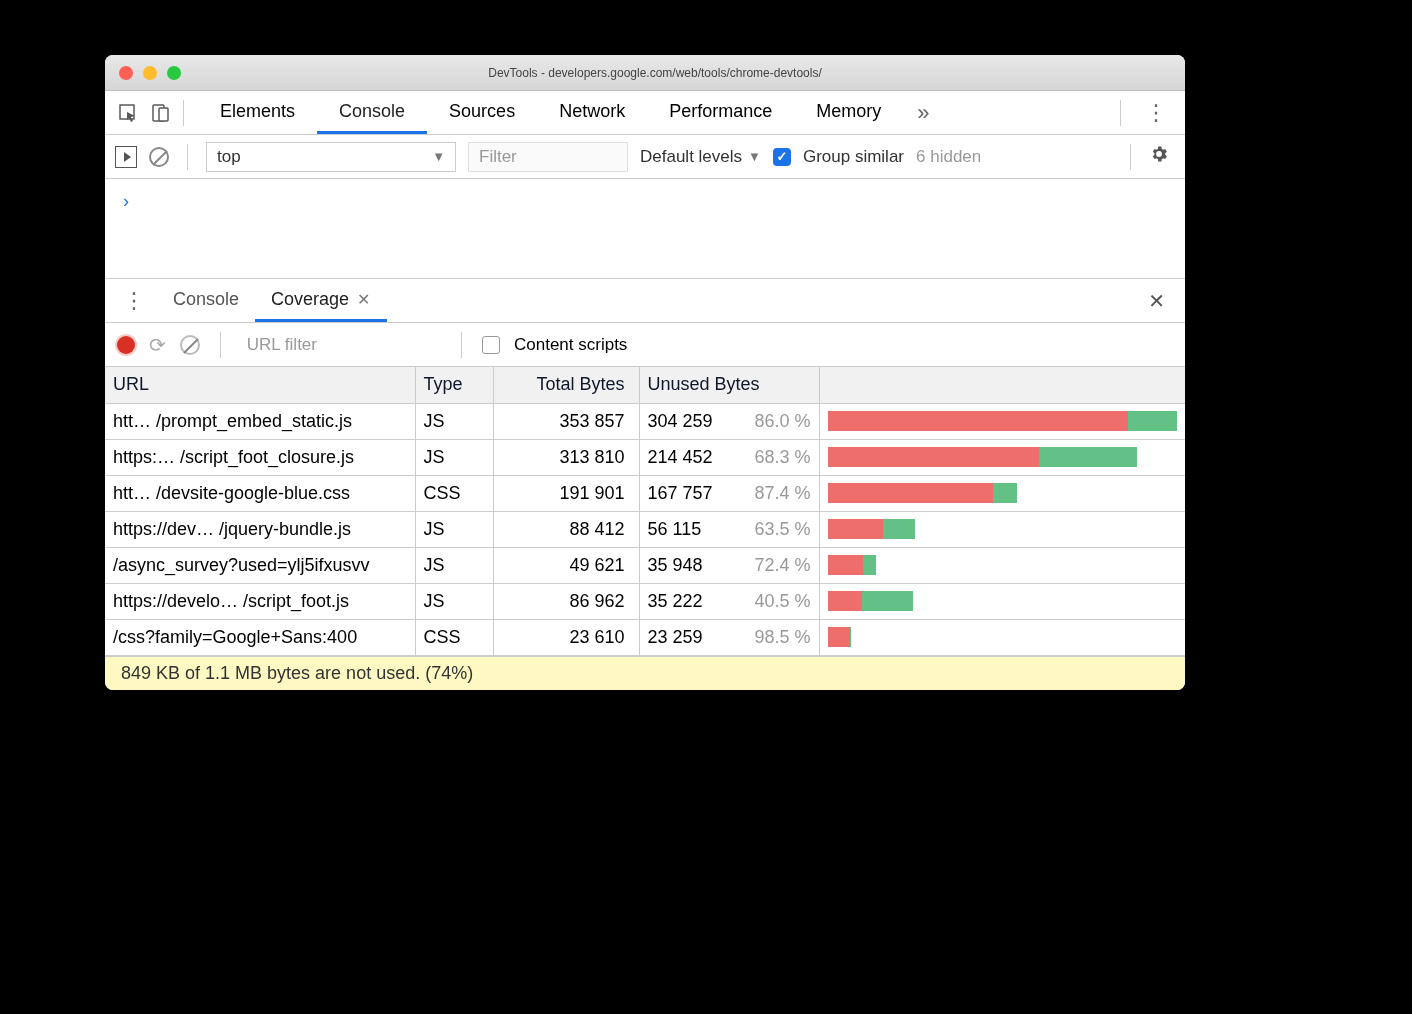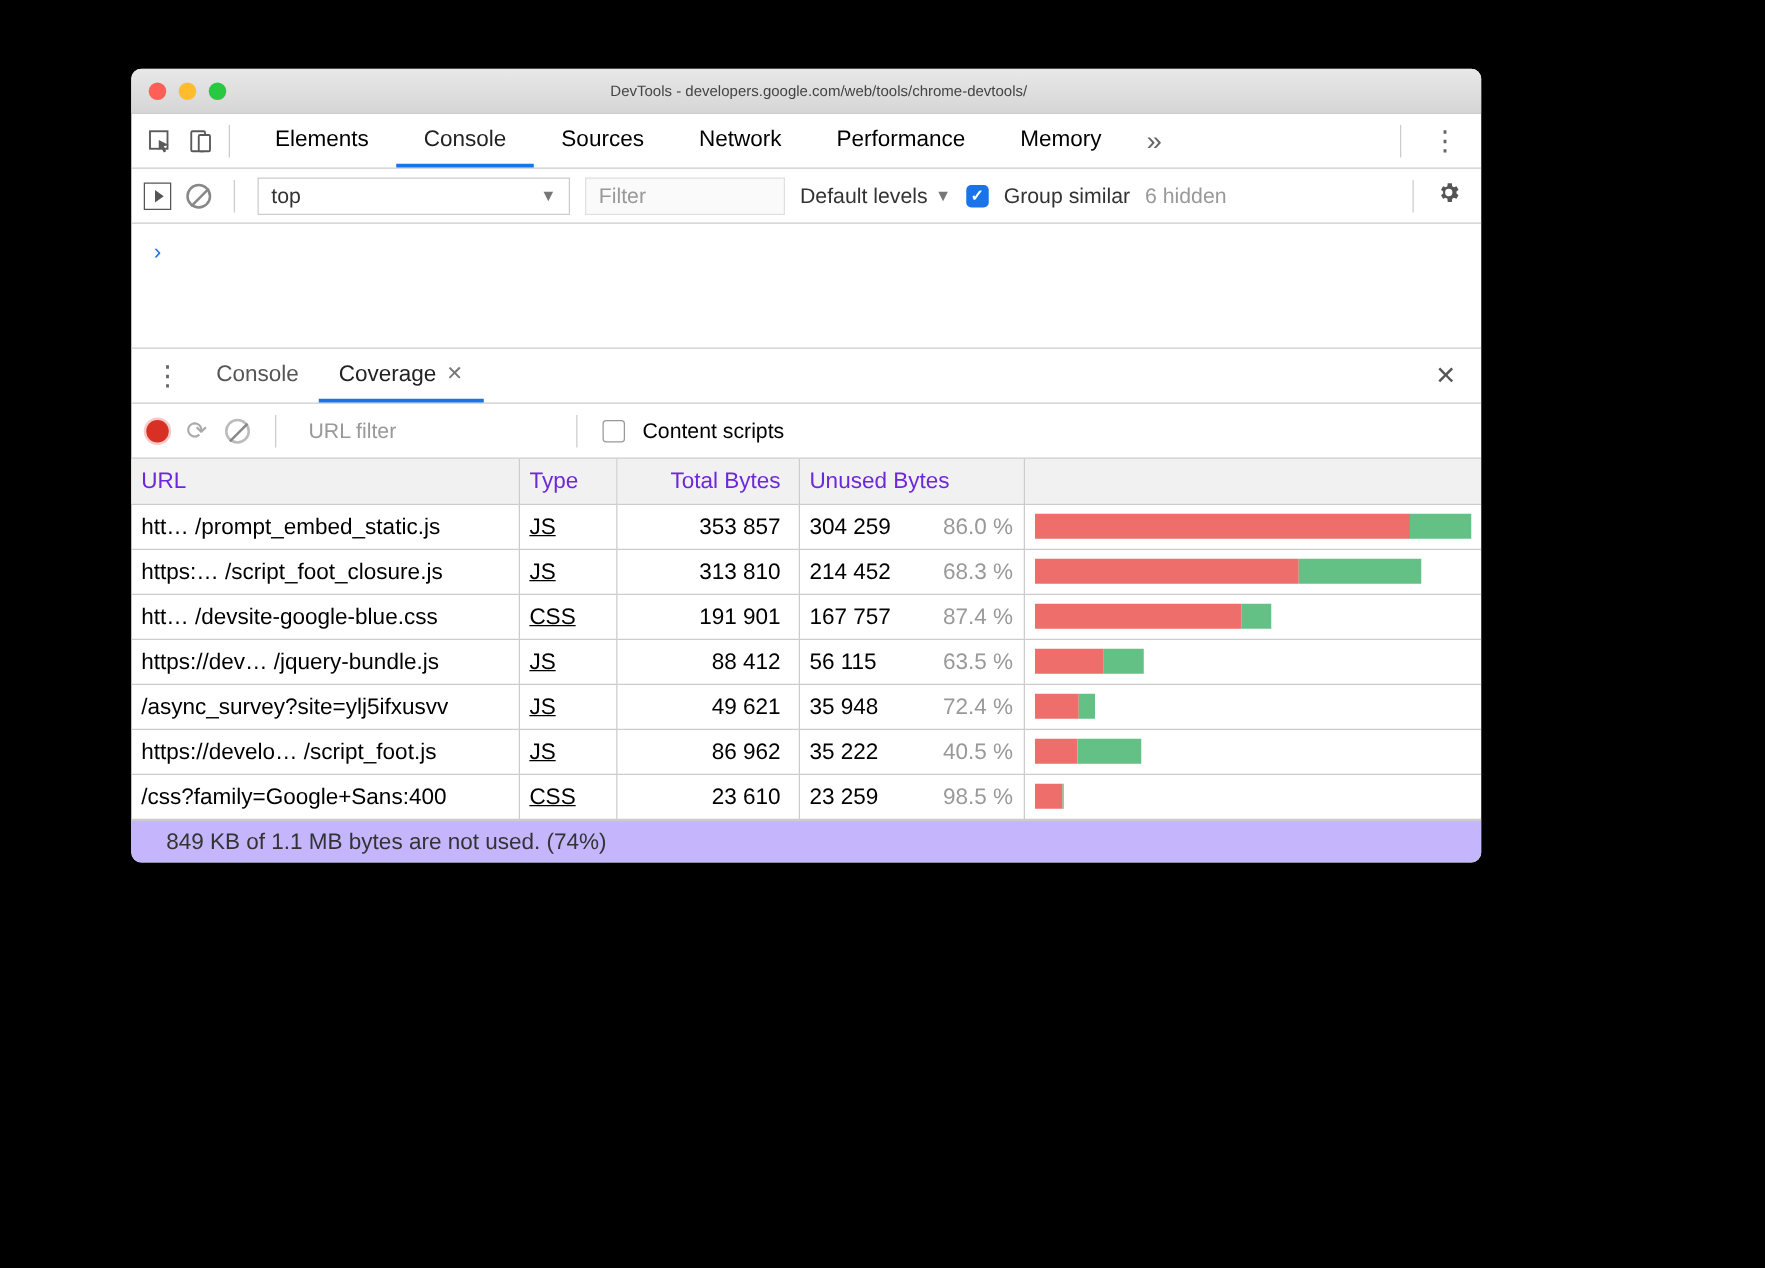--- a/index.html
+++ b/index.html
@@ -138,40 +138,40 @@
   table { border-collapse:collapse; width:100%; table-layout:fixed; }
   th, td {
     border:1px solid #ccc;
     padding: 5px 8px;
     text-align:left;
     font-size:18px;
     height:36px;
     white-space:nowrap;
     overflow:hidden;
   }
-  thead th { background:#f1f1f1; font-weight:400; color:#6d28d9; border-top:none; }
+  thead th { background:#f1f1f1; font-weight:400; color:#0f172a; border-top:none; }
   thead th:first-child, tbody td:first-child { border-left:none; }
   thead th:last-child, tbody td:last-child { border-right:none; }
   .col-url { width:310px; }
-  .col-type { width:78px;text-decoration:underline; }
+  .col-type { width:78px; }
   .col-total { width:146px; text-align:right; padding-right:14px;margin-left:28px; }
   .col-unused { width:180px; }
   .col-bar { }
   td.col-total { text-align:right; padding-right:14px; font-variant-numeric:tabular-nums; }
   td.col-unused { }
   .unused-wrap { display:flex; justify-content:space-between; font-variant-numeric:tabular-nums; }
   .unused-pct { color:#999; padding-left:10px; }
   .bar { height:20px; display:flex; }
   .bar .red { background:#ee6e6b; }
   .bar .green { background:#63c185; }
 
   .statusbar {
     border-top:1px solid #ccc;
-    background:#c4b5fd;
-    padding:6px 28px;
+    background:#fef9c3;
+    padding:6px 16px;
     font-size:18px;
     color:#333;
   }
 </style>
 </head>
 <body>
 
 <div class="window">
 
   <div class="titlebar">
@@ -351,21 +351,21 @@
             </div>
           </td>
           <td class="col-bar">
             <div class="bar" style="width: 24.9852%;">
               <div class="red" style="width: 63.4699%;"></div>
               <div class="green" style="width: 36.5301%;"></div>
             </div>
           </td>
         </tr>
         <tr>
-          <td class="col-url">/async_survey?site=ylj5ifxusvv</td>
+          <td class="col-url">/async_survey?used=ylj5ifxusvv</td>
           <td class="col-type">JS</td>
           <td class="col-total">49 621</td>
           <td class="col-unused">
             <div class="unused-wrap">
               <span>35 948</span>
               <span class="unused-pct">72.4 %</span>
             </div>
           </td>
           <td class="col-bar">
             <div class="bar" style="width: 14.0229%;">

